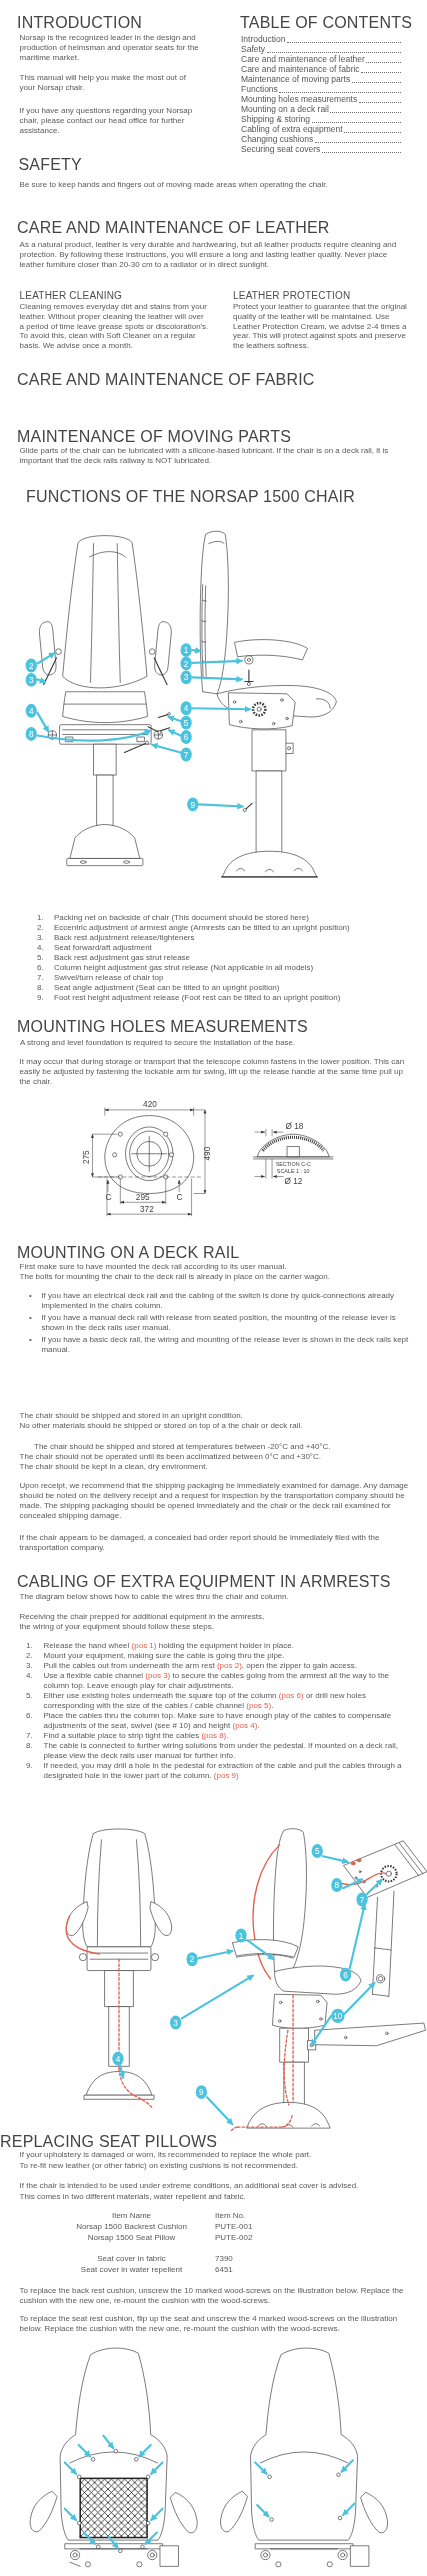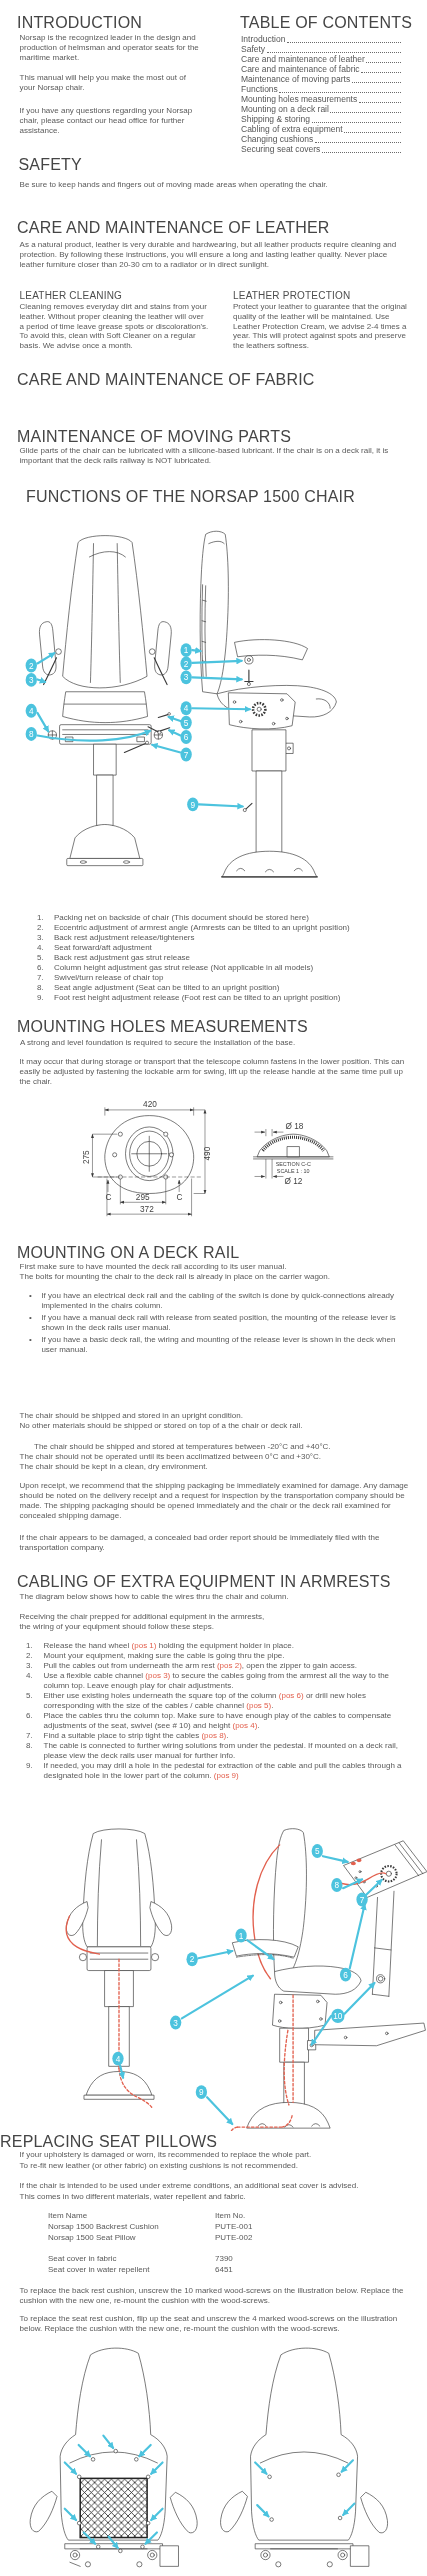--- a/index.html
+++ b/index.html
@@ -14,21 +14,21 @@
   .toc-dots{flex:1;border-bottom:1px dotted #6b6b6b;margin:0 0 1.5px 1.5px;}
   .olrow{display:flex;}
   .oln{flex:0 0 17px;}
   .strow{display:flex;}
   .stn{flex:0 0 17.5px;}
   .b-row{display:flex;margin-bottom:2.1px;}
   .bdot{flex:0 0 12.4px;}
   .red{color:#e2604e;}
   .tbl{font-size:8px;line-height:10.8px;color:#5a5a5a;}
   .tbl .r{display:flex;}
-  .tbl .c1{width:167px;}
+  .tbl .c1{width:167px;text-align:center;}
   .gap21{height:10.8px;}
   svg text{font-family:"Liberation Sans",sans-serif;}
   svg .ln{fill:none;stroke:#3a3a3a;stroke-width:1.3;stroke-linecap:round;stroke-linejoin:round;}
   svg .lnw{fill:#fff;stroke:#3a3a3a;stroke-width:1.3;stroke-linejoin:round;}
   svg .lv{fill:none;stroke:#3a3a3a;stroke-width:2.2;stroke-linecap:round;}
   svg .cable{fill:none;stroke:#e2604e;stroke-width:2.6;stroke-linecap:round;}
   svg .cabled{fill:none;stroke:#e2604e;stroke-width:2.6;stroke-dasharray:5 4;stroke-linecap:round;}
   svg .arr{fill:none;stroke:#4cc3de;stroke-width:4.2;stroke-linecap:round;}
   svg .co{fill:#4cc3de;}
   svg .cot{fill:#ffffff;font-size:16px;font-weight:300;text-anchor:middle;}
@@ -360,21 +360,21 @@
     <div class="b-row body">
         <span class="bdot">•</span>
         <span>If you have an electrical deck rail and the cabling of the switch is done by quick-connections already implemented in the chairs column.</span>
       </div>
     <div class="b-row body">
         <span class="bdot">•</span>
         <span>If you have a manual deck rail with release from seated position, the mounting of the release lever is shown in the deck rails user manual.</span>
       </div>
     <div class="b-row body">
         <span class="bdot">•</span>
-        <span>If you have a basic deck rail, the wiring and mounting of the release lever is shown in the deck when user manual.</span>
+        <span>If you have a basic deck rail, the wiring and mounting of the release lever is shown in the deck rails kept manual.</span>
       </div>
   </div>
 
   <div class="body abs" style="left:19.6px;top:1411px;width:384px">The chair should be shipped and stored in an upright condition.</div>
   <div class="body abs" style="left:19.6px;top:1421px;width:384px">No other materials should be shipped or stored on top of a the chair or deck rail.</div>
   <div class="body abs" style="left:34px;top:1442px;width:384px">The chair should be shipped and stored at temperatures between -20°C and +40°C.</div>
   <div class="body abs" style="left:19.6px;top:1452px;width:384px">The chair should not be operated until its been acclimatized between 0°C and +30°C.</div>
   <div class="body abs" style="left:19.6px;top:1462px;width:384px">The chair should be kept in a clean, dry environment.</div>
   <div class="body abs" style="left:19.6px;top:1481px;width:396px">Upon receipt, we recommend that the shipping packaging be immediately examined for damage. Any damage should be noted on the delivery receipt and a request for inspection by the transportation company should be made. The shipping packaging should be opened immediately and the chair or the deck rail examined for concealed shipping damage.</div>
   <div class="body abs" style="left:19.6px;top:1533px;width:374px">If the chair appears to be damaged, a concealed bad order report should be immediately filed with the transportation company.</div>

